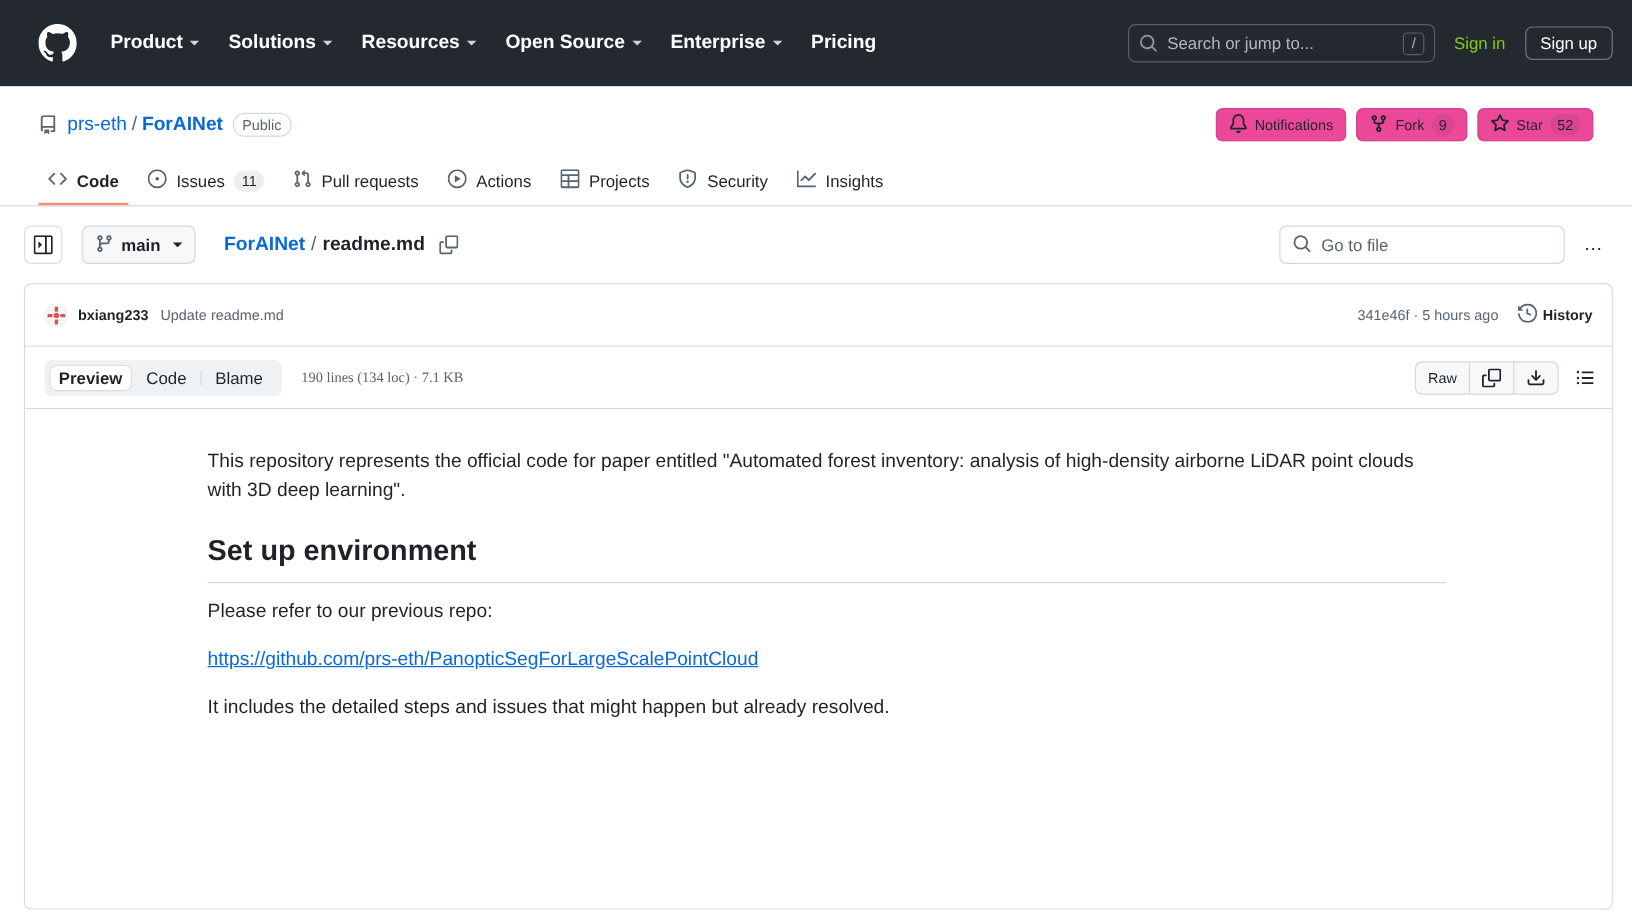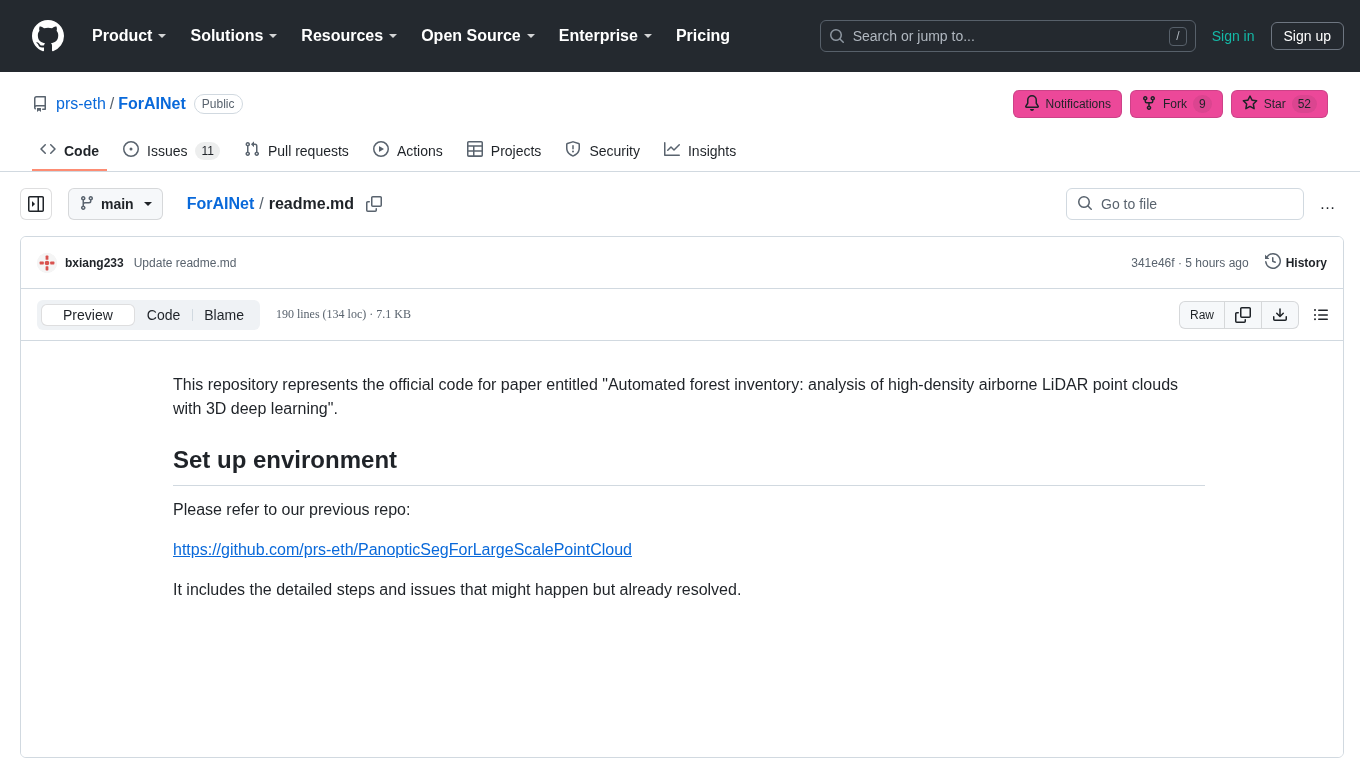--- a/index.html
+++ b/index.html
@@ -31,39 +31,39 @@
   .gh-nav-item .caret {
     width: 0; height: 0;
     border-left: 4px solid transparent;
     border-right: 4px solid transparent;
     border-top: 4px solid #ffffff;
     opacity: .8;
     margin-left: 2px;
   }
   .gh-right { margin-left: auto; display: flex; align-items: center; gap: 16px; }
   .gh-search {
-    width: 376px; height: 32px;
+    width: 256px; height: 32px;
     background: #24292f;
     border: 1px solid #57606a;
     border-radius: 6px;
     display: flex; align-items: center;
     padding: 0 8px;
     gap: 8px;
     cursor: text;
   }
   .gh-search .s-icon { flex: none; display: flex; }
   .gh-search .s-icon svg { fill: #8d96a0; }
   .gh-search .s-ph { font-size: 14px; color: #b1b8c0; flex: 1; }
   .gh-slash {
     border: 1px solid #57606a; border-radius: 4px;
     font-size: 12px; color: #b1b8c0;
     padding: 0px 6px; line-height: 17px;
     font-family: "Liberation Sans", sans-serif;
   }
-  .gh-signin { font-size: 14px; color: #14b8a6; cursor: pointer; white-space: nowrap; }
+  .gh-signin { font-size: 14px; color: #84cc16; cursor: pointer; white-space: nowrap; }
   .gh-signup {
     font-size: 14px; color: #ffffff;
     border: 1px solid #6e7681; border-radius: 6px;
     padding: 5px 12px; cursor: pointer; white-space: nowrap;
   }
 
   
   .repo-head {
     background: #ffffff;
     padding: 16px 32px 0 32px;
@@ -221,23 +221,23 @@
   }
   .seg-item {
     font-size: 14px; color: #1f2328;
     padding: 3px 12px; cursor: pointer;
     border-radius: 6px;
     position: relative;
     white-space: nowrap;
   }
   .seg-item.active {
     background: #ffffff;
-    font-weight: 400;
+    font-weight: 700;
     border: 1px solid rgba(31,35,40,0.15);
-    padding: 2px 21px;
+    padding: 2px 7px;
   }
   .seg-item.div::before {
     content: ""; position: absolute; left: 0; top: 5px; bottom: 5px;
     width: 1px; background: #d1d9e0;
   }
   .file-meta {
     font-family: Liberation Serif, serif;
     font-size: 12px; color: #59636e;
     margin-left: 16px; white-space: nowrap; text-align: right;
   }

